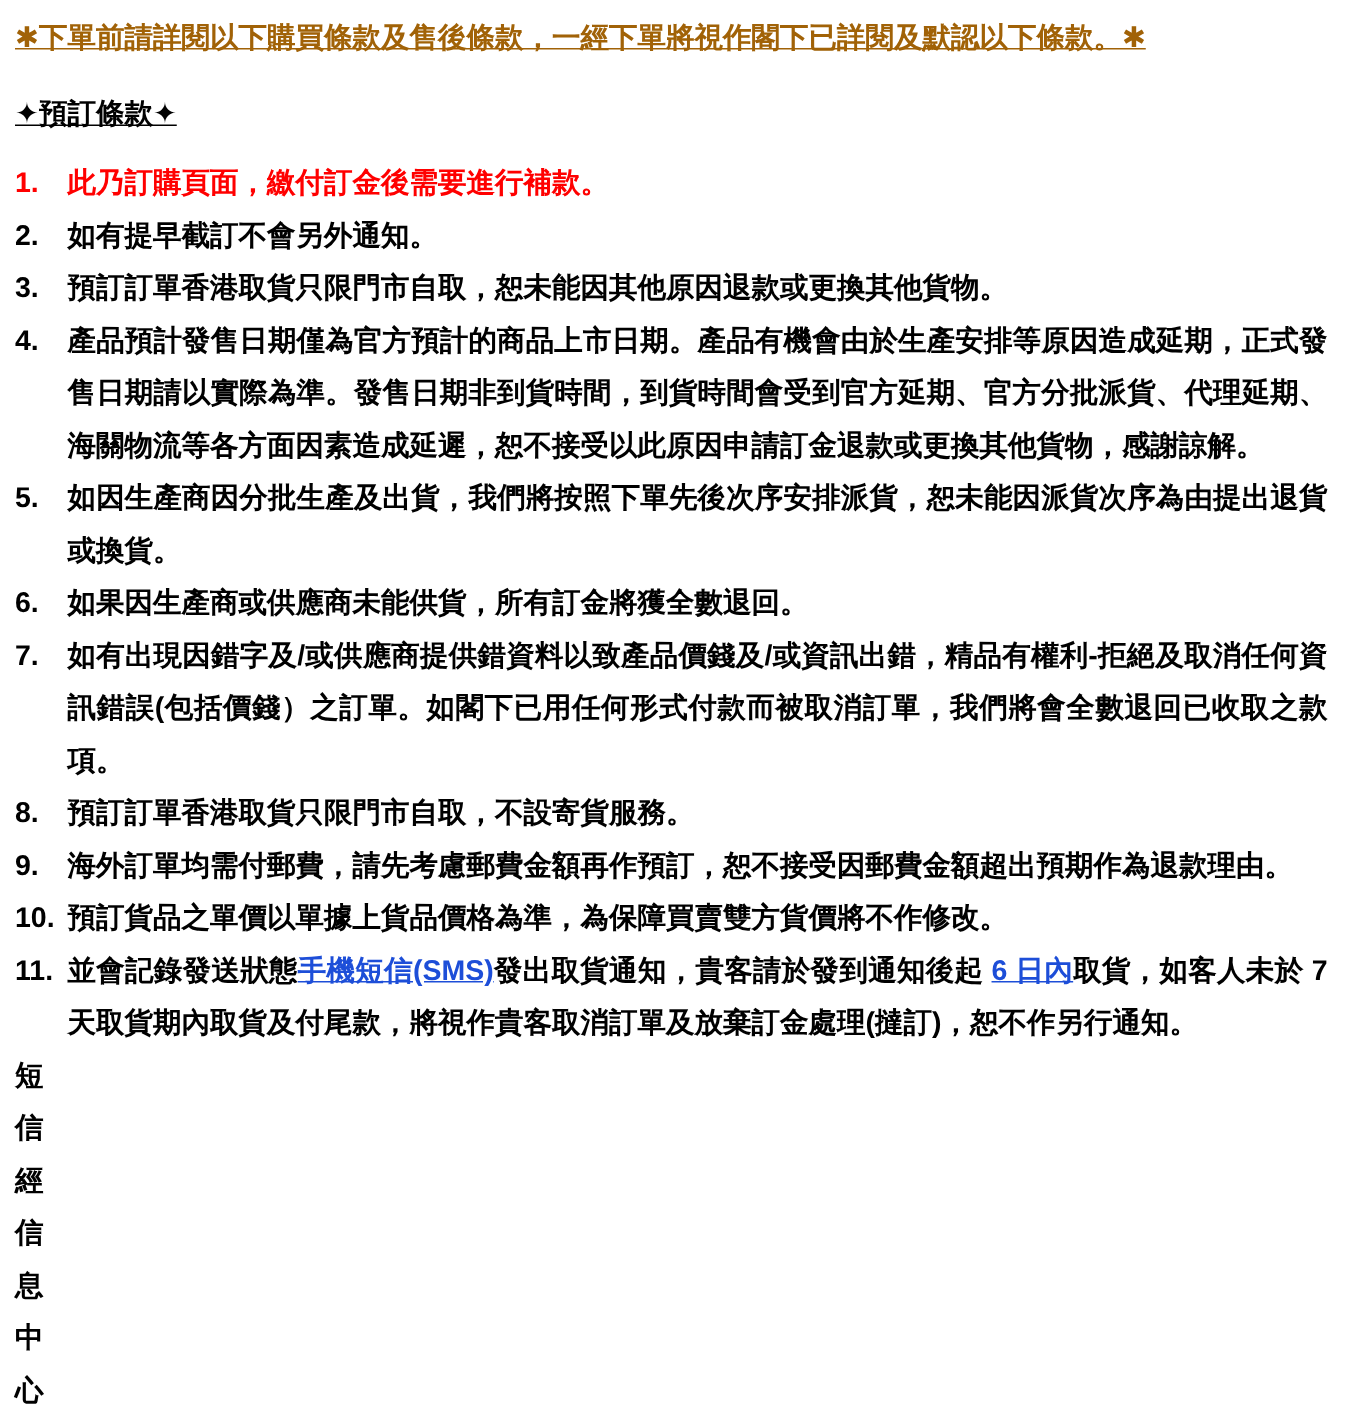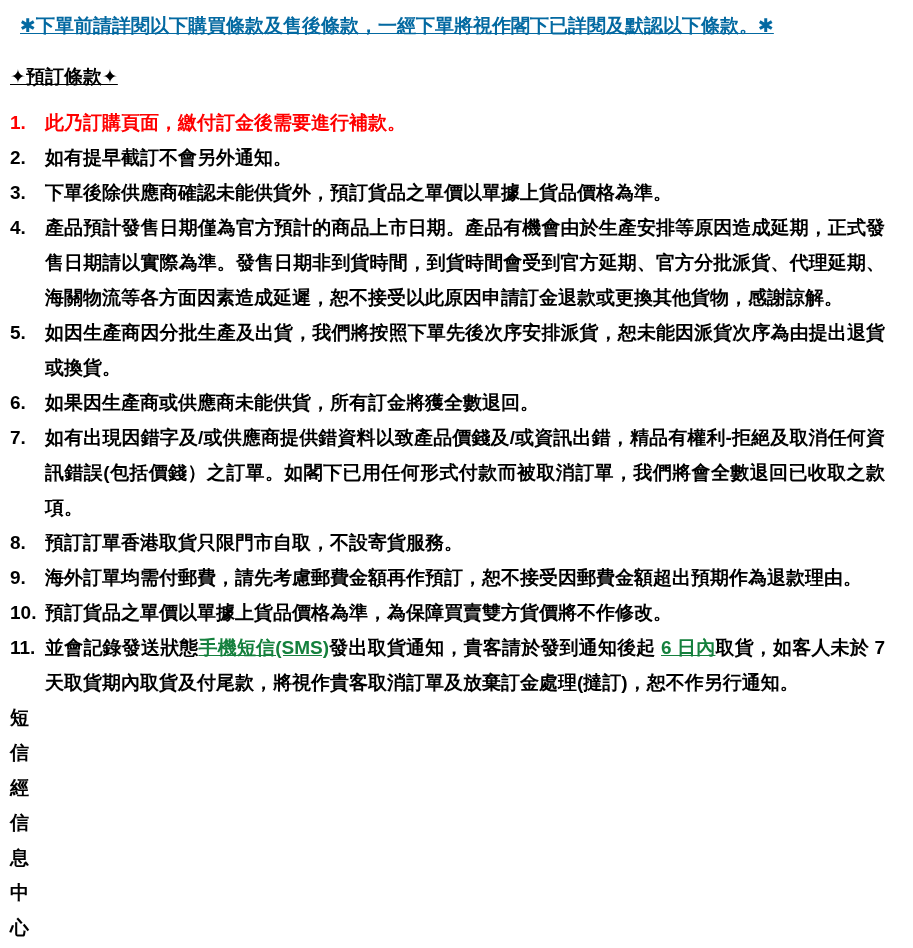--- a/index.html
+++ b/index.html
@@ -7,38 +7,38 @@
     width: 913px;
     font-family: "Liberation Sans", "DejaVu Sans", sans-serif;
     font-weight: 700;
     color: #000000;
     font-size: 19px;
     line-height: 35px;
     -webkit-font-smoothing: antialiased;
   }
   .page { padding: 8px 28px 6px 10px; box-sizing: border-box; width: 913px; }
   .notice-header {
-    color: #0369a1;
+    color: #a16207;
     text-decoration: underline;
-    margin: 0 0 16px 10px;
+    margin: 0 0 16px 0;
   }
   .section-title {
     color: #000000;
     text-decoration: underline;
     margin: 0 0 11px 0;
   }
   ol.terms { list-style: none; margin: 0; padding: 0; }
   ol.terms > li {
     display: grid;
     grid-template-columns: 35px 1fr;
     text-align: justify;
   }
   .t-num { text-align: left; white-space: nowrap; }
   li.red-item { color: #ff0000; }
-  .red-underline { color: #15803d; text-decoration: underline; }
+  .red-underline { color: #1d4ed8; text-decoration: underline; }
   .shop-link { color: #0000ee; text-decoration: underline; cursor: pointer; }
 </style>
 </head>
 <body>
 
 <div class="page">
 
   <div class="notice-header">✱下單前請詳閱以下購買條款及售後條款，一經下單將視作閣下已詳閱及默認以下條款。✱</div>
 
   <div class="section-title">✦預訂條款✦</div>
@@ -50,21 +50,21 @@
       <span class="t-text">此乃訂購頁面，繳付訂金後需要進行補款。</span>
     </li>
 
     <li>
       <span class="t-num">2.</span>
       <span class="t-text">如有提早截訂不會另外通知。</span>
     </li>
 
     <li>
       <span class="t-num">3.</span>
-      <span class="t-text">下單後除供應商確認未能供貨外，預訂貨品之單價以單據上貨品價格為準。</span>
+      <span class="t-text">預訂訂單香港取貨只限門市自取，恕未能因其他原因退款或更換其他貨物。</span>
     </li>
 
     <li>
       <span class="t-num">4.</span>
       <span class="t-text">產品預計發售日期僅為官方預計的商品上市日期。產品有機會由於生產安排等原因造成延期，正式發售日期請以實際為準。發售日期非到貨時間，到貨時間會受到官方延期、官方分批派貨、代理延期、海關物流等各方面因素造成延遲，恕不接受以此原因申請訂金退款或更換其他貨物，感謝諒解。</span>
     </li>
 
     <li>
       <span class="t-num">5.</span>
       <span class="t-text">如因生產商因分批生產及出貨，我們將按照下單先後次序安排派貨，恕未能因派貨次序為由提出退貨或換貨。</span>

